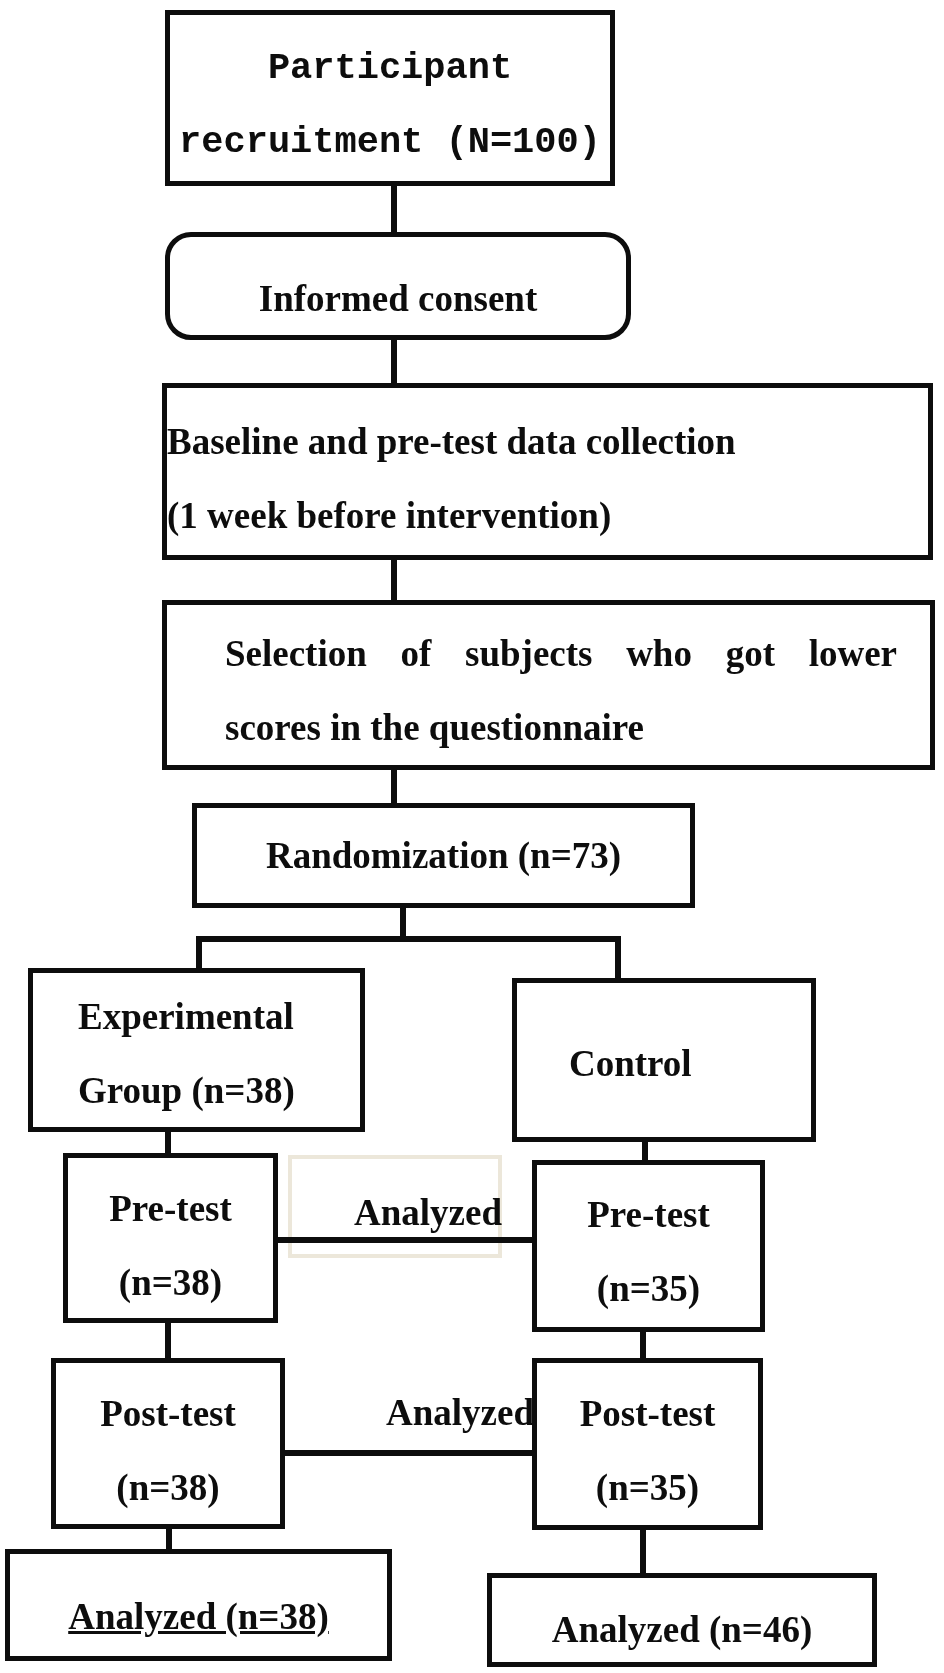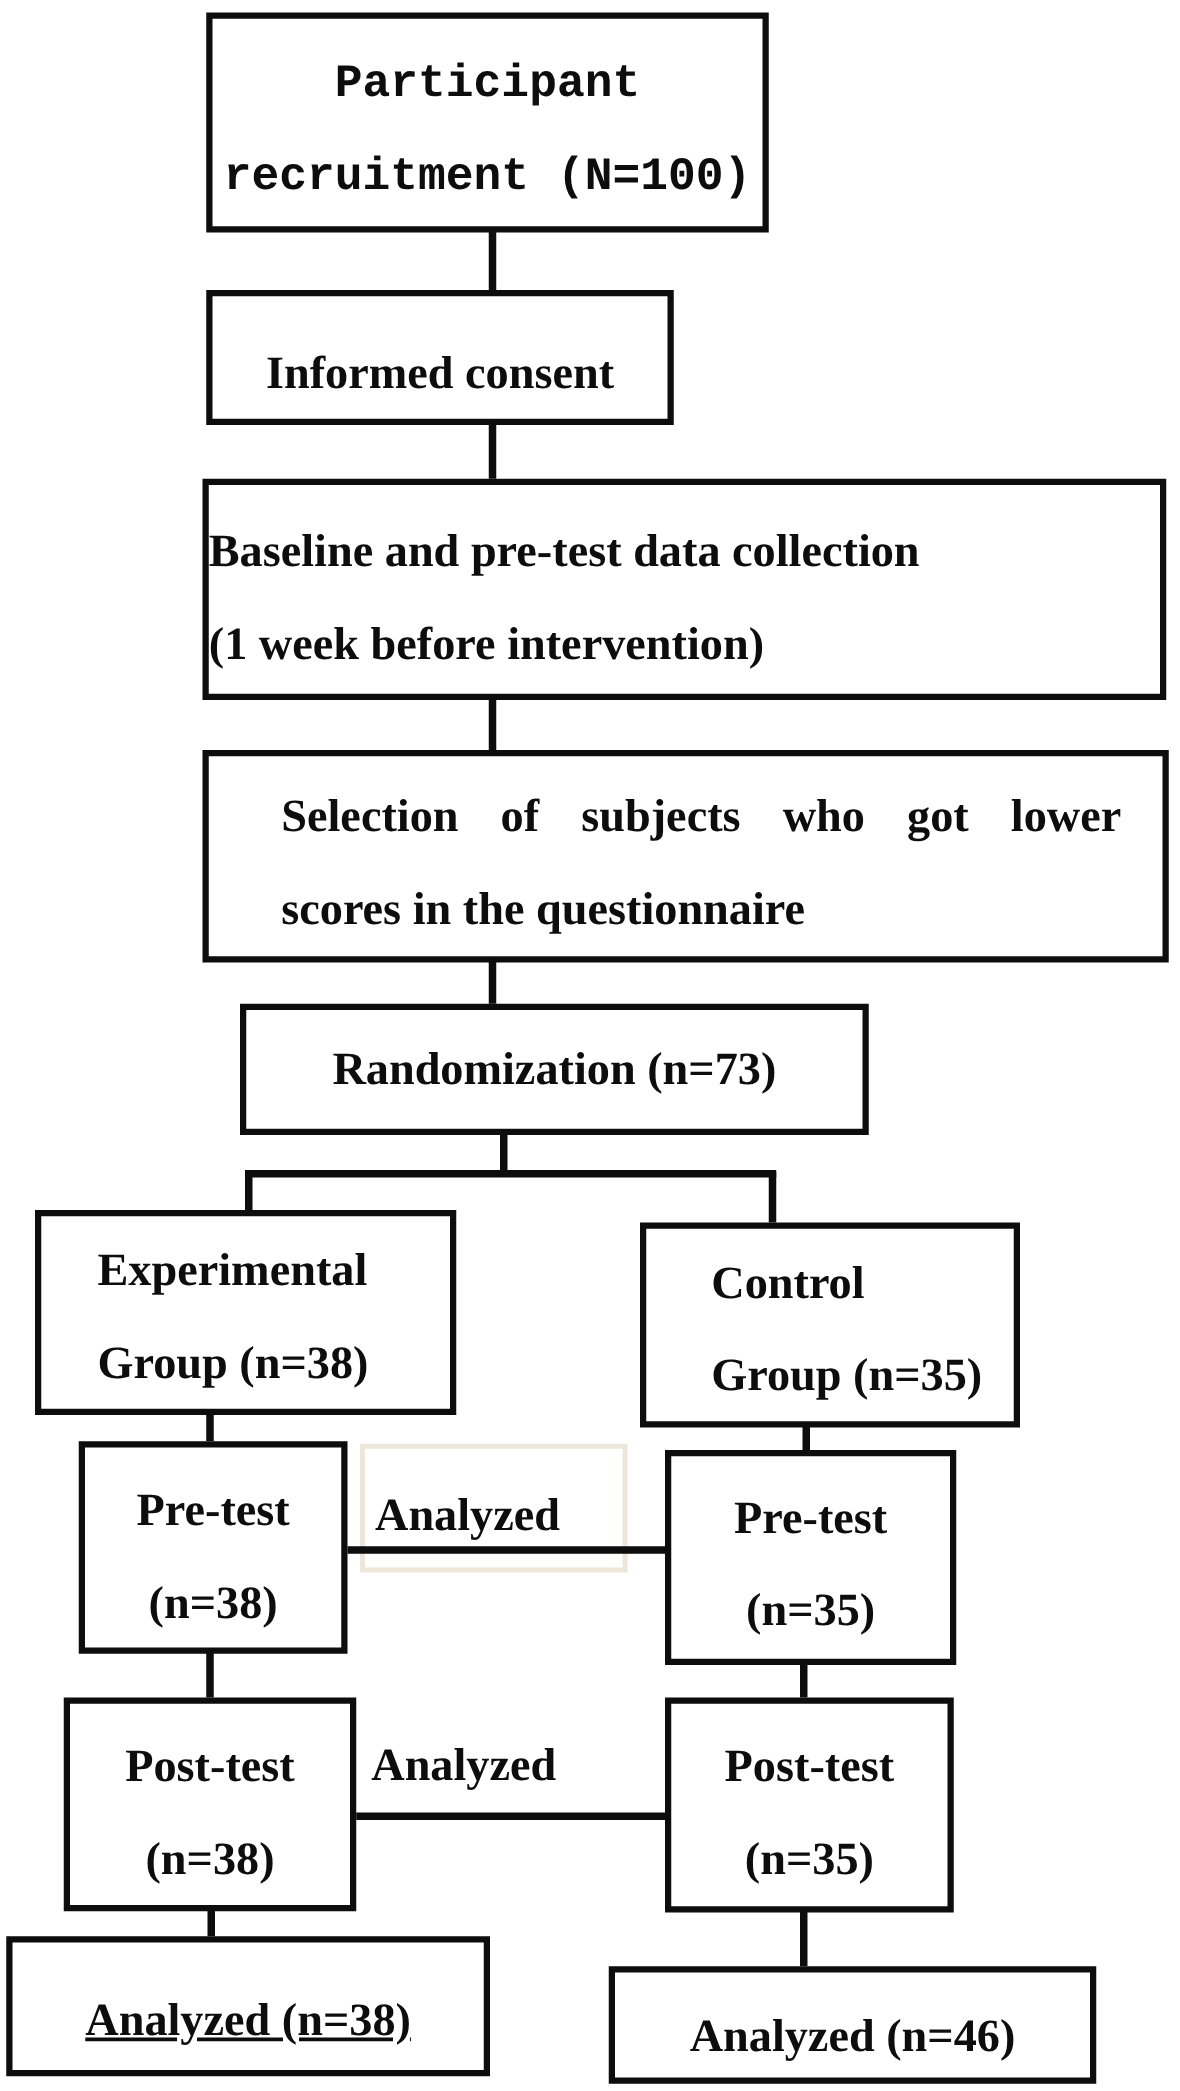--- a/index.html
+++ b/index.html
@@ -33,28 +33,27 @@
   .faintbox{
     position:absolute;
     box-sizing:border-box;
     border:4px solid var(--faint,#ece7da);
     background:transparent;
   }
   .flabel{
     position:absolute;
     font-size:37px;
     line-height:44px;
-    text-align:left;
+    text-align:right;
     white-space:nowrap;
-    padding-left:12px;
   }
 
   
   #b-recruit   {left:165px;top:10px;  width:450px;height:176px;padding-top:14px;font-family:Liberation Mono, monospace;}
-  #b-consent   {left:165px;top:232px; width:374px;height:108px;padding-top:26px;}
+  #b-consent   {left:165px;top:232px; width:466px;height:108px;padding-top:26px;border-radius:26px;}
   #b-baseline  {left:162px;top:383px; width:771px;height:177px;padding-top:14px;}
   #b-selection {left:162px;top:600px; width:773px;height:170px;padding-left:58px;padding-right:33px;padding-top:12px;}
   #b-random    {left:192px;top:803px; width:503px;height:105px;}
   #b-exp       {left:28px; top:968px; width:337px;height:164px;padding-left:45px;padding-top:8px;}
   #b-ctrl      {left:512px;top:978px; width:304px;height:164px;padding-left:52px;padding-top:8px;}
   #b-pre-l     {left:63px; top:1153px;width:215px;height:170px;padding-top:16px;}
   #b-pre-r     {left:532px;top:1160px;width:233px;height:172px;padding-top:12px;}
   #b-post-l    {left:51px; top:1358px;width:234px;height:171px;padding-top:14px;}
   #b-post-r    {left:532px;top:1358px;width:231px;height:172px;padding-top:14px;}
   #b-anal-l    {left:5px;  top:1549px;width:387px;height:112px; padding-top:24px;text-decoration:underline;}
@@ -123,21 +122,20 @@
   <div class="conn v" id="branch-dl"></div>
   <div class="conn v" id="branch-dr"></div>
 
   <div class="fbox" id="b-exp">
     <span class="line">Experimental</span>
     <span class="line">Group (n=38)</span>
   </div>
 
   <div class="fbox" id="b-ctrl">
     <span class="line">Control</span>
-    <span class="line">Group (n=35)</span>
   </div>
 
   <div class="conn v" id="c-exp-pre"></div>
   <div class="conn v" id="c-ctrl-pre"></div>
 
   <div class="faintbox" id="faint-analyzed"></div>
 
   <div class="fbox center" id="b-pre-l">
     <span class="line">Pre-test</span>
     <span class="line">(n=38)</span>

